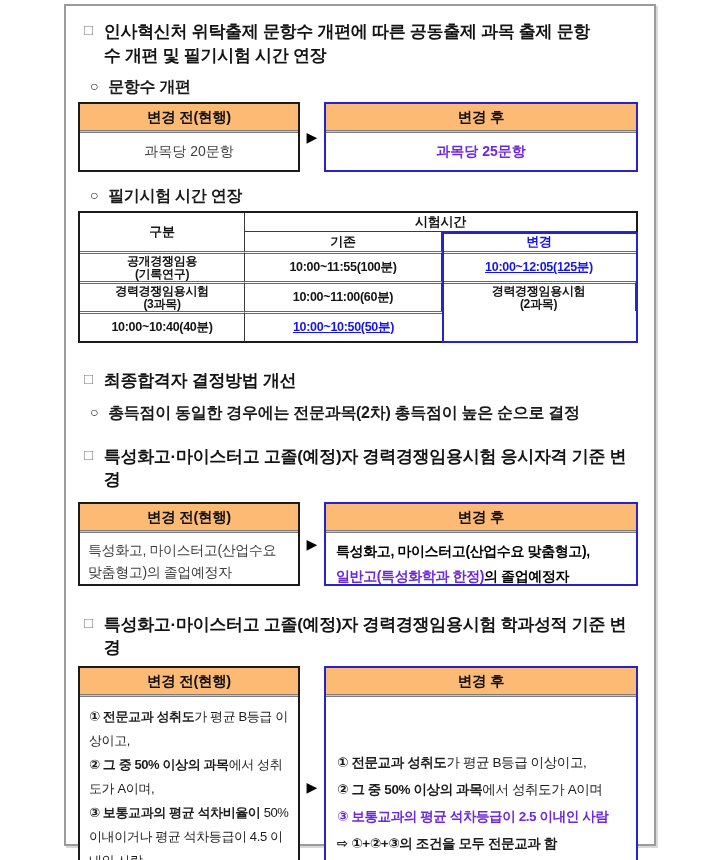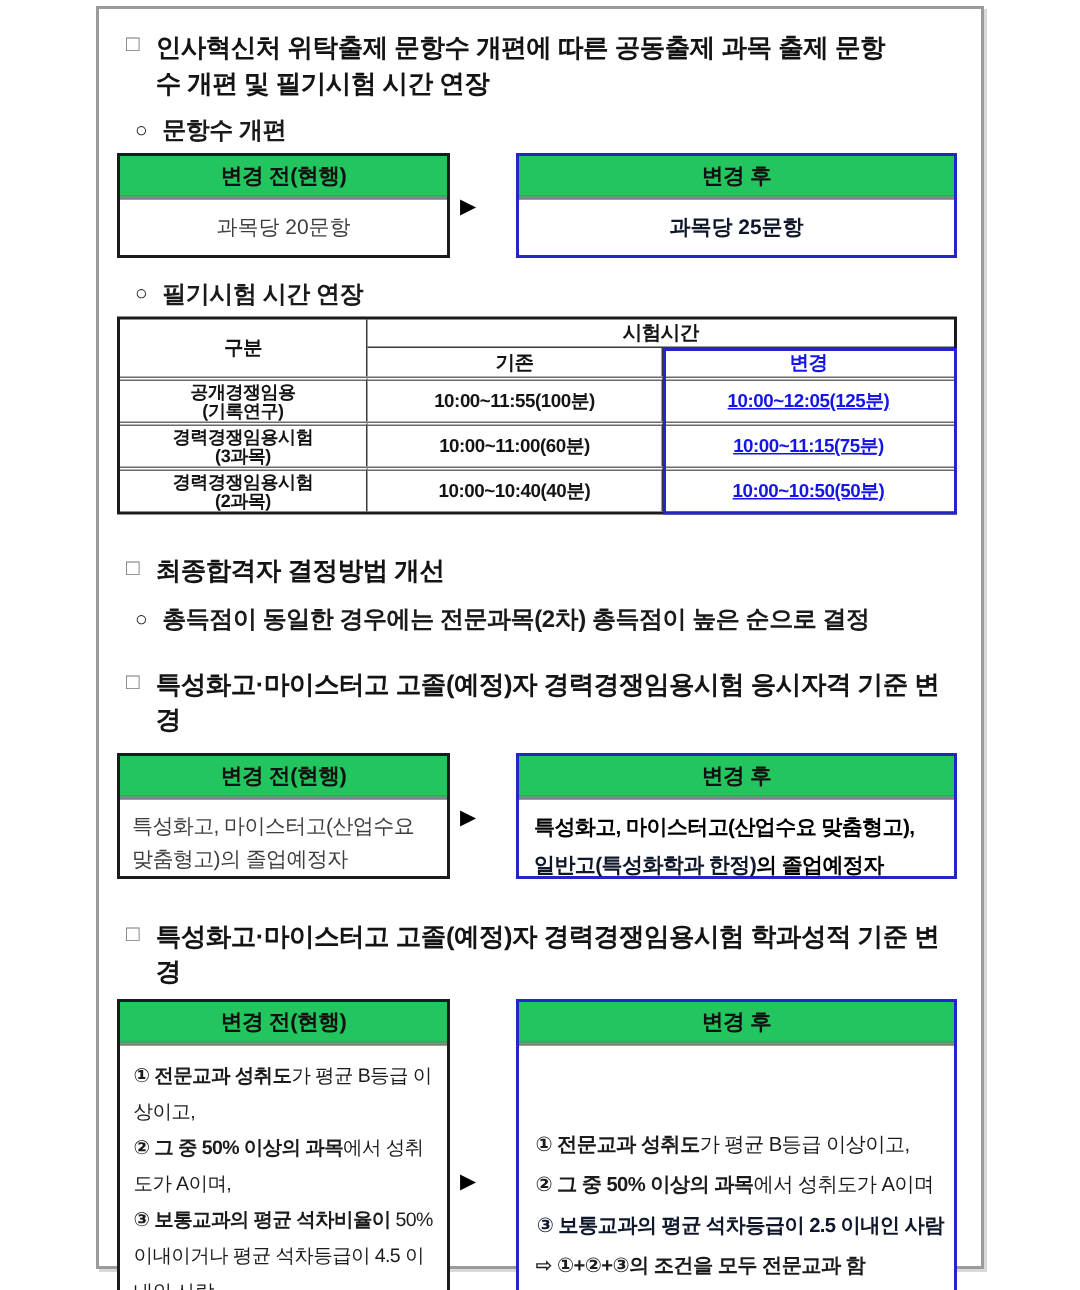--- a/index.html
+++ b/index.html
@@ -14,26 +14,26 @@
   .sec .sq { color: #7a7a7a; font-size: 15px; font-weight: normal; position: relative; top: 1px; }
   .sec .title-lines div { line-height: 24px; }
   .sub { display: flex; gap: 10px; font-weight: bold; font-size: 16px; color: #1a1a1a; margin-left: 12px; letter-spacing: -0.3px; }
   .sub .ci { font-size: 14px; font-weight: normal; color: #222; position: relative; top: 1px; }
   
   .cmp { display: flex; align-items: stretch; width: 560px; }
   .cmp .mid { width: 24px; display: flex; align-items: center; justify-content: center; font-size: 14px; color: #000; }
   .box { border: 2px solid #1b1b1b; background: #fff; display: flex; flex-direction: column; }
   .box.w-before { width: 222px; }
   .box.w-after { flex: 1; }
-  .box.blue { border-color: #2424c8; margin-left: 20px; }
-  .box .hd { background: #22c55e; border-bottom: 3px double #7d7d7d; text-align: center; font-weight: bold; font-size: 14.5px; color: #111; padding: 4px 0 3px; letter-spacing: -0.3px; }
+  .box.blue { border-color: #2424c8; }
+  .box .hd { background: #fdba74; border-bottom: 3px double #7d7d7d; text-align: center; font-weight: bold; font-size: 14.5px; color: #111; padding: 4px 0 3px; letter-spacing: -0.3px; }
   .box .bd { flex: 1; }
   .center-bd { display: flex; align-items: center; justify-content: center; font-size: 14px; }
   .gray { color: #3e3e3e; }
-  .blue-t { color: #0f172a; text-align: center; }
+  .blue-t { color: #6d28d9; }
   .bold { font-weight: bold; }
   
   .xtable { position: relative; display: grid; width: 560px; grid-template-columns: 165px 197px 194px; grid-template-rows: 19px 19px 30px 30px 30px; border: 2px solid #1b1b1b; font-weight: bold; color: #141414; }
   .xc { display: flex; align-items: center; justify-content: center; font-size: 13px; letter-spacing: -0.3px; }
   .cat-head { grid-column: 1; grid-row: 1 / 3; border-right: 1px solid #3a3a3a; }
   .time-head { grid-column: 2 / 4; grid-row: 1; border-bottom: 1px solid #3a3a3a; }
   .bef-head { grid-column: 2; grid-row: 2; border-right: 1px solid #3a3a3a; }
   .aft-head { grid-column: 3; grid-row: 2; color: #1515e6; }
   .dsep { border-top: 3px double #6a6a6a; }
   .cat-cell { flex-direction: column; border-right: 1px solid #3a3a3a; font-size: 12px; line-height: 13px; }
@@ -107,21 +107,20 @@
       <div>(기록연구)</div>
     </div>
     <div class="xc bef-cell dsep">10:00~11:55(100분)</div>
     <div class="xc aft-cell dsep">10:00~12:05(125분)</div>
 
     <div class="xc cat-cell dsep">
       <div>경력경쟁임용시험</div>
       <div>(3과목)</div>
     </div>
     <div class="xc bef-cell dsep">10:00~11:00(60분)</div>
-    <div class="xc aft-cell dsep">10:00~11:15(75분)</div>
 
     <div class="xc cat-cell dsep">
       <div>경력경쟁임용시험</div>
       <div>(2과목)</div>
     </div>
     <div class="xc bef-cell dsep">10:00~10:40(40분)</div>
     <div class="xc aft-cell dsep">10:00~10:50(50분)</div>
 
     <div class="blue-overlay"></div>
   </div>

